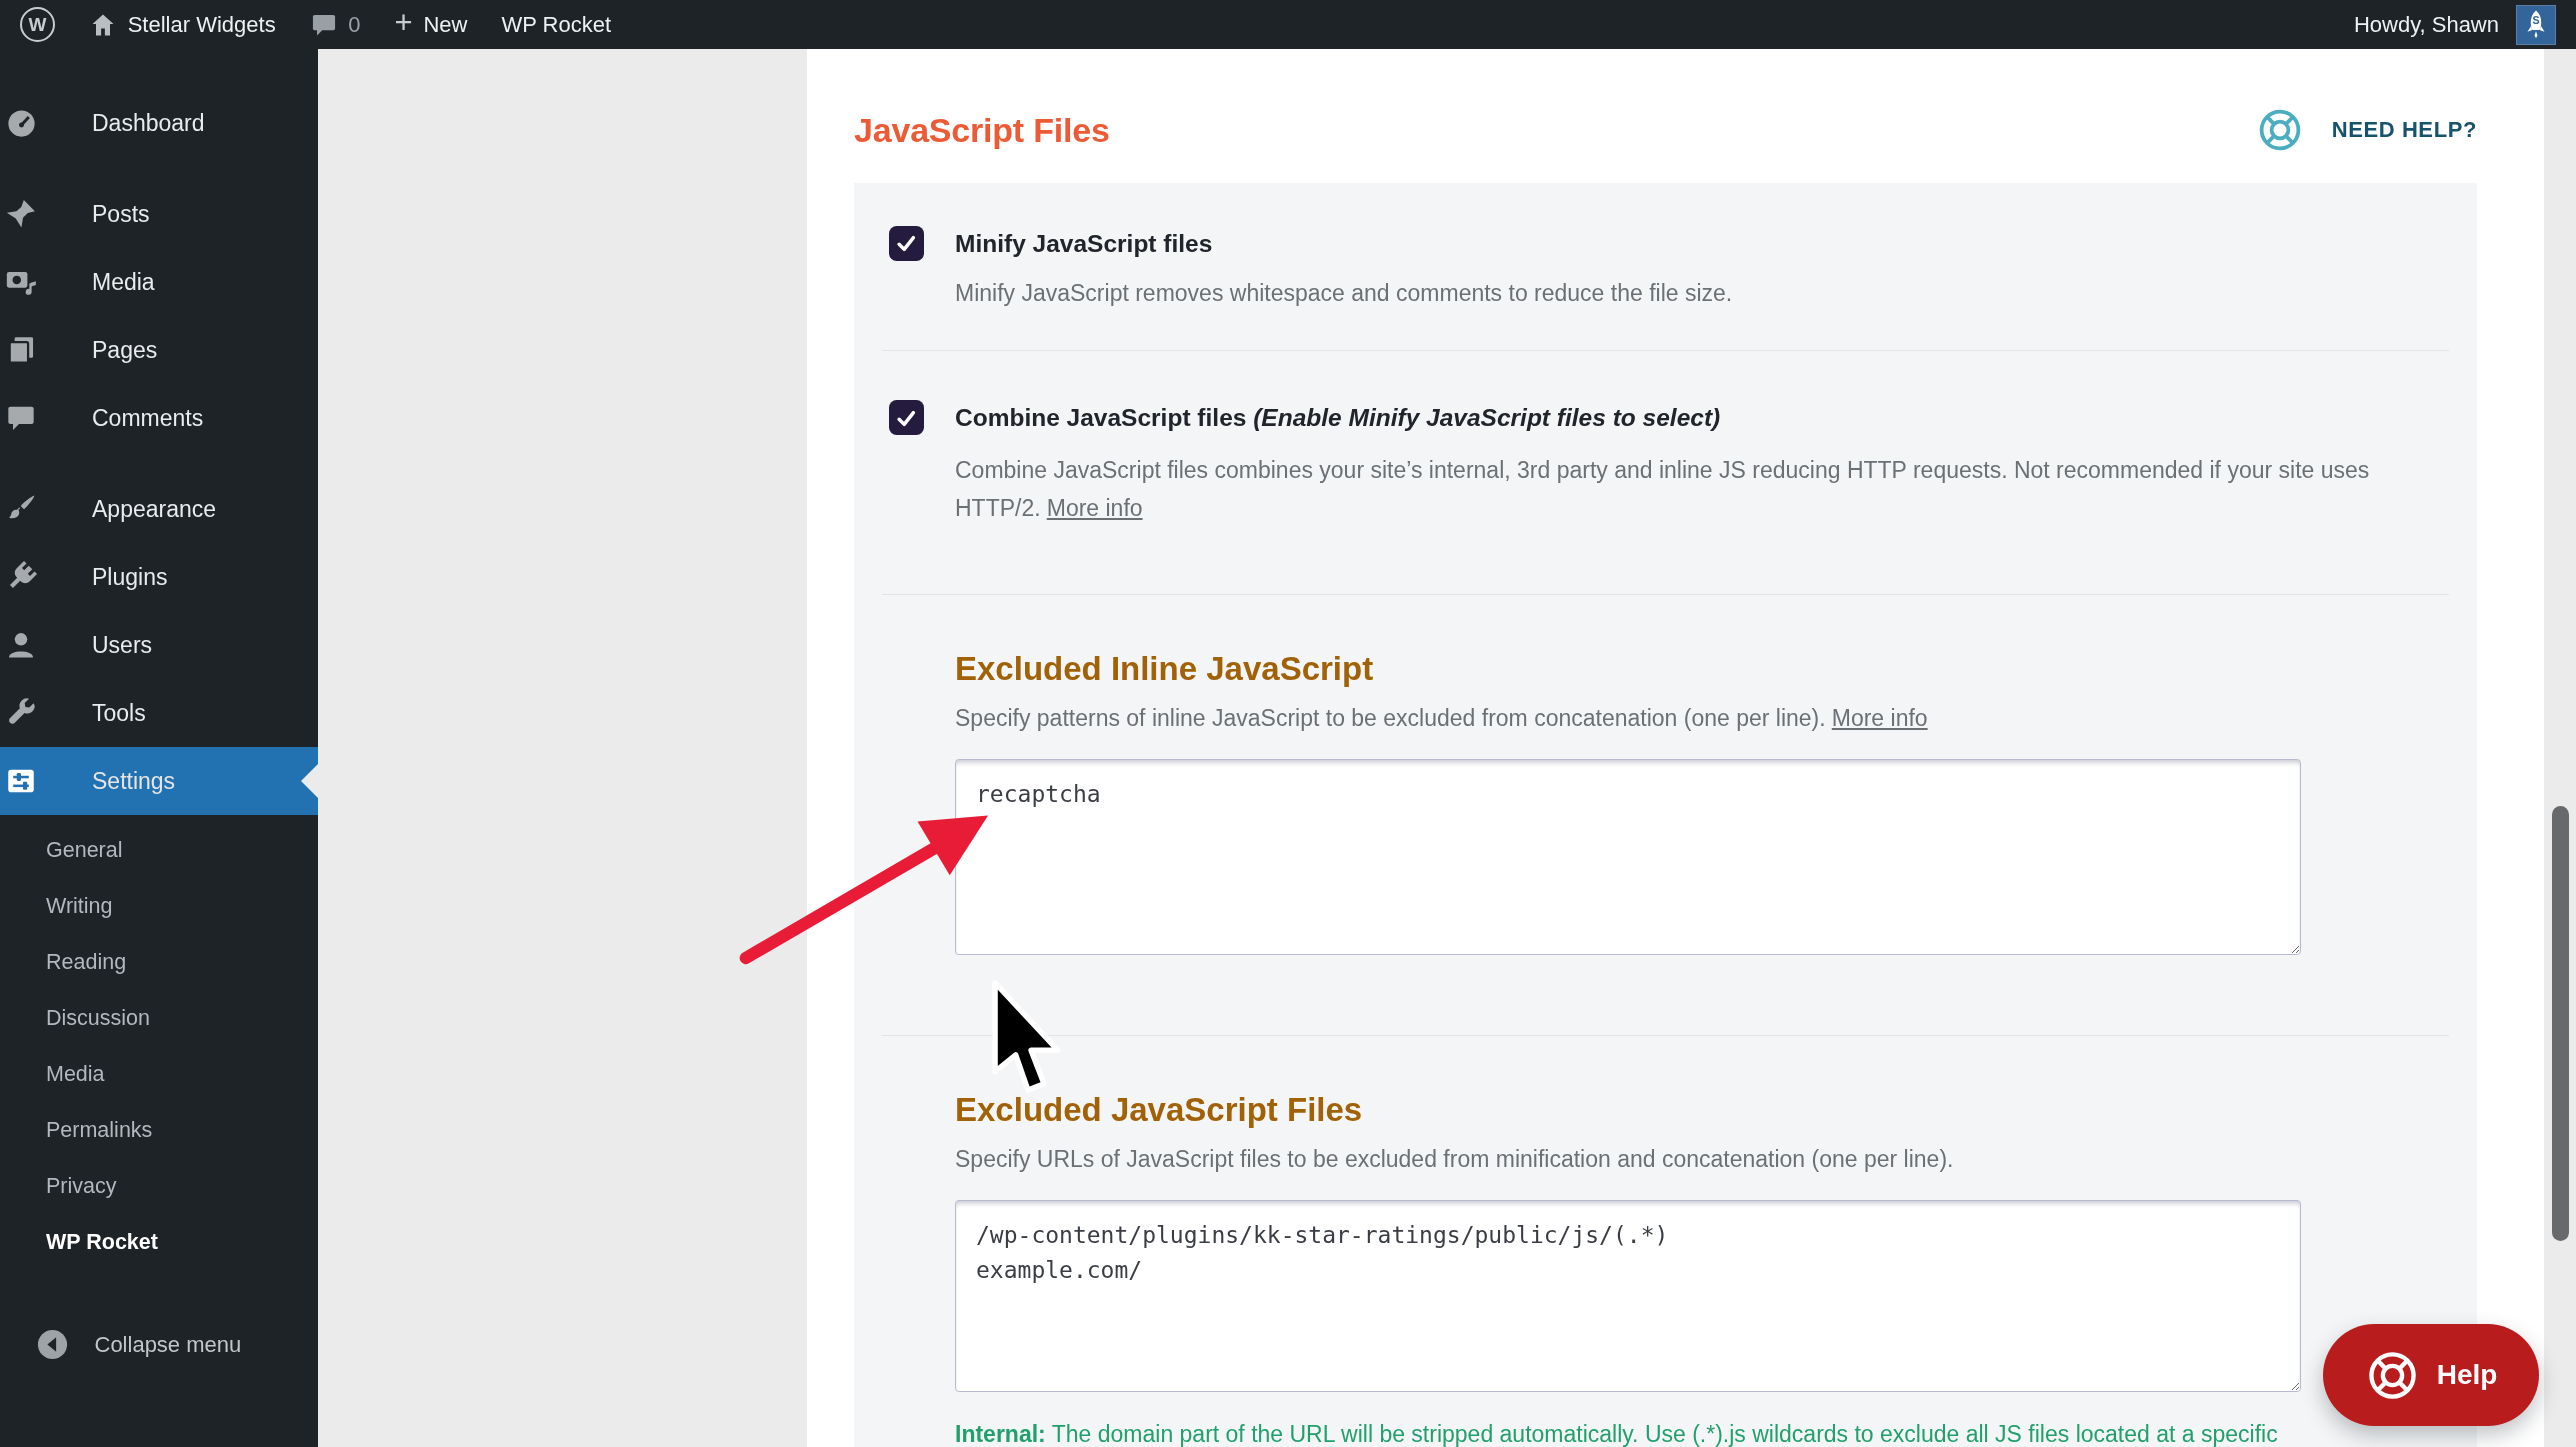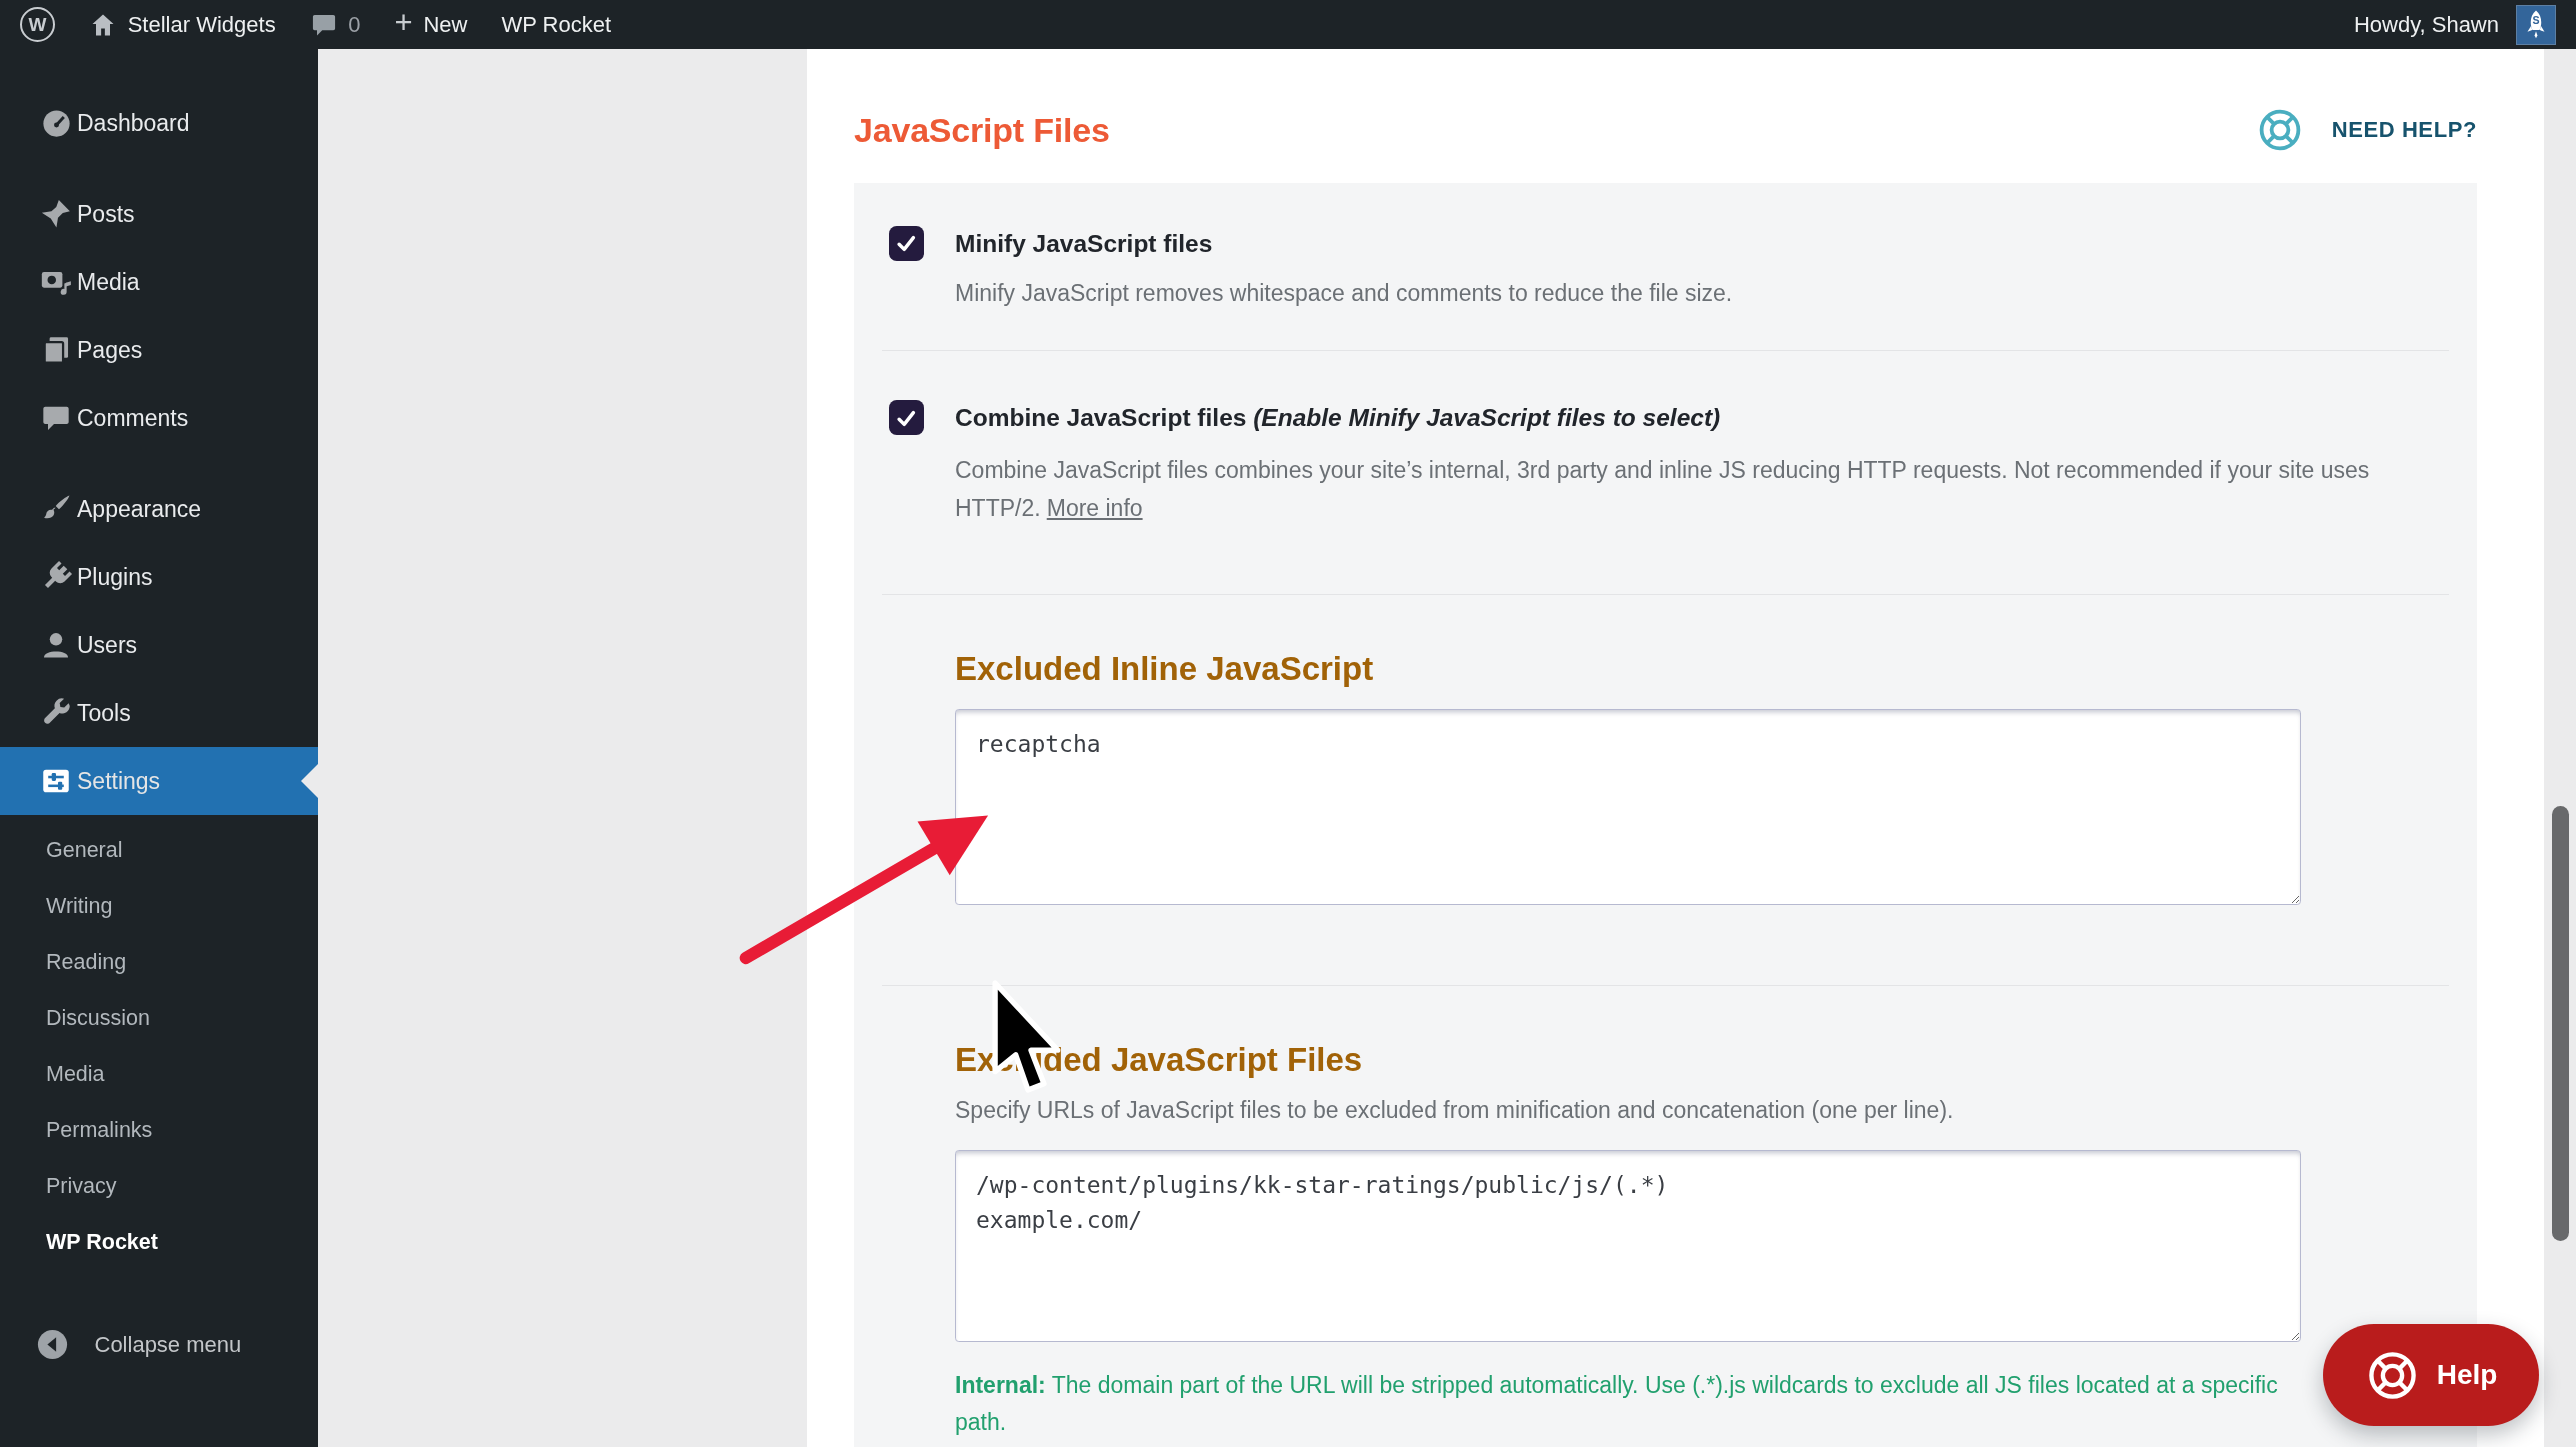--- a/index.html
+++ b/index.html
@@ -25,21 +25,21 @@
   .ab-plus{font-size:31px;color:#c8ccd0;line-height:1;margin-top:-3.1px;}
   .ab-right{display:flex;align-items:center;gap:17px;}
   .avatar{
     width:40px;height:40px;background:#33659a;border:1.5px solid #5d7fa3;
     display:flex;align-items:center;justify-content:center;cursor:pointer;box-sizing:border-box;
   }
   
   .main{display:flex;height:1398px;}
   .sidebar{width:318px;background:#1d2327;flex-shrink:0;padding-top:40px;box-sizing:border-box;}
   .menu-item{
-    height:68px;display:flex;align-items:center;padding-left:35px;
+    height:68px;display:flex;align-items:center;gap:50px;
     font-size:23px;color:#e9ebed;cursor:pointer;position:relative;
   }
   .mi-icon{width:42px;display:flex;justify-content:center;flex-shrink:0;}
   .group-gap{margin-top:23px;}
   .menu-item.active{background:#2271b1;color:#e5e5e5;}
   .menu-item.active::after{
     content:"";position:absolute;right:0;top:50%;transform:translateY(-50%);
     border-top:17px solid transparent;border-bottom:17px solid transparent;
     border-right:17px solid #ebebec;
   }
@@ -326,20 +326,23 @@
           </span>
         </div>
         <div class="desc desc-b">
           <span>Combine JavaScript files combines your site’s internal, 3rd party and inline JS reducing HTTP requests. Not recommended if your site uses HTTP/2.</span><a class="more-info">More info</a>
         </div>
       </div>
       <div class="divider"></div>
 
       <div class="sec-c">
         <h3 class="field-label">Excluded Inline JavaScript</h3>
+        <div class="field-desc">
+          <span>Specify patterns of inline JavaScript to be excluded from concatenation (one per line).</span><a class="more-info">More info</a>
+        </div>
         <textarea class="exclude" id="excluded-inline-textarea" spellcheck="false" style="">recaptcha</textarea>
       </div>
       <div class="divider"></div>
 
       <div class="sec-d">
         <h3 class="field-label">Excluded JavaScript Files</h3>
         <div class="field-desc">Specify URLs of JavaScript files to be excluded from minification and concatenation (one per line).</div>
         <textarea class="exclude" id="excluded-files-textarea" spellcheck="false" style="">/wp-content/plugins/kk-star-ratings/public/js/(.*)
 example.com/</textarea>
         <div class="note">

